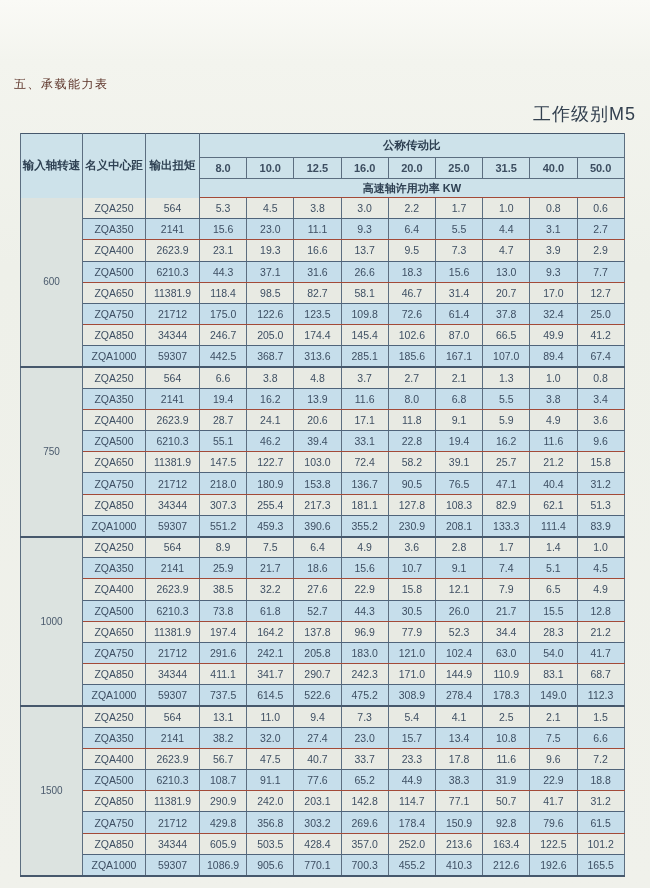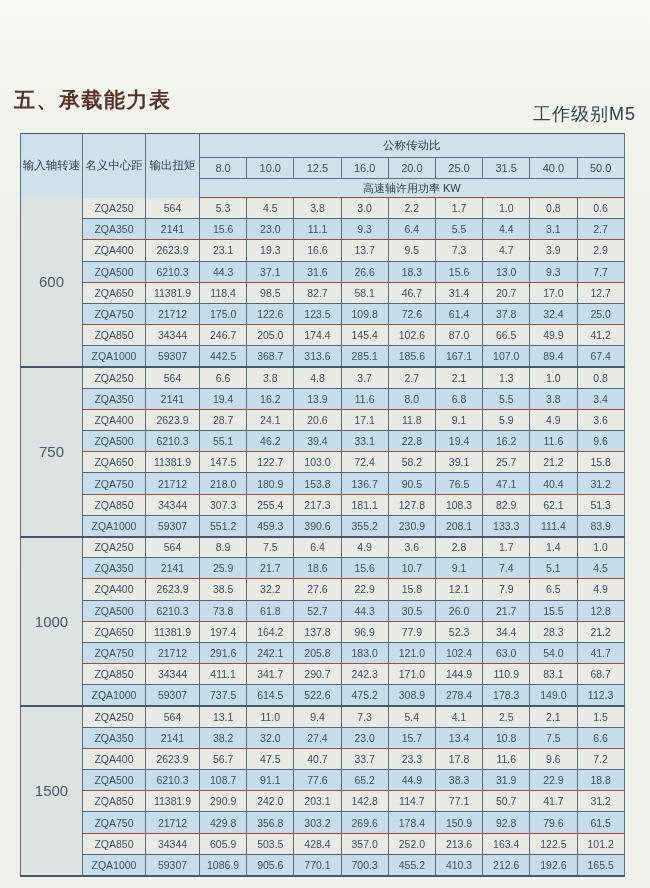--- a/index.html
+++ b/index.html
@@ -13,23 +13,23 @@
   }
   .page {
     position: relative;
     width: 650px;
     height: 888px;
     background: linear-gradient(180deg, #fafaf6 0%, #f3f4ee 7%, #eef0e9 30%, #f0f1eb 100%);
   }
   .title {
     position: absolute;
     left: 14px;
-    top: 86px;
-    font-size: 21px;
-    font-weight: bold;
+    top: 76px;
+    font-size: 12px;
+    font-weight: normal;
     color: #5a3126;
     letter-spacing: 1.5px;
   }
   .grade {
     position: absolute;
     right: 14px;
     top: 102px;
     font-size: 18px;
     color: #33404f;
     letter-spacing: 1px;
@@ -48,40 +48,40 @@
     border-right: 1px solid #5c6e80;
     text-align: center;
     vertical-align: middle;
     padding: 0;
     overflow: hidden;
     white-space: nowrap;
   }
   thead th {
     background: #cde2ea;
     color: #2e4052;
-    font-weight: normal;
+    font-weight: bold;
   }
   tr.h1 { height: 24px; }
   tr.h1 th { font-size: 11.5px; border-bottom: 1px solid #5c6e80; }
   tr.h2 { height: 21px; }
   tr.h2 th { font-size: 11px; color: #3c4d60; border-bottom: 1px solid #5c6e80; }
   tr.h3 { height: 19px; }
   tr.h3 th { font-size: 11px; border-bottom: 1px solid #a34a38; }
   th.span3 { border-bottom: none !important; }
   tbody tr { height: 21.2px; }
   tbody td {
     font-size: 10.5px;
     color: #3e4f63;
   }
   tr.odd td  { background: #e8eae3; border-bottom: 1px solid #50647a; }
   tr.even td { background: #c6deeb; border-bottom: 1px solid #a34a38; }
   tr.group-end td { border-bottom: 2px solid #46586c; margin-top: 36px; }
   td.speed {
     background: #dce3e0 !important;
-    font-size: 15px;
+    font-size: 10px;
     color: #4a5a6c;
     border-bottom: 2px solid #46586c !important;
   }
   td.model { font-size: 10.5px; }
 </style>
 </head>
 <body>
 
 <div class="page">
   <div class="title">五、承载能力表</div>

